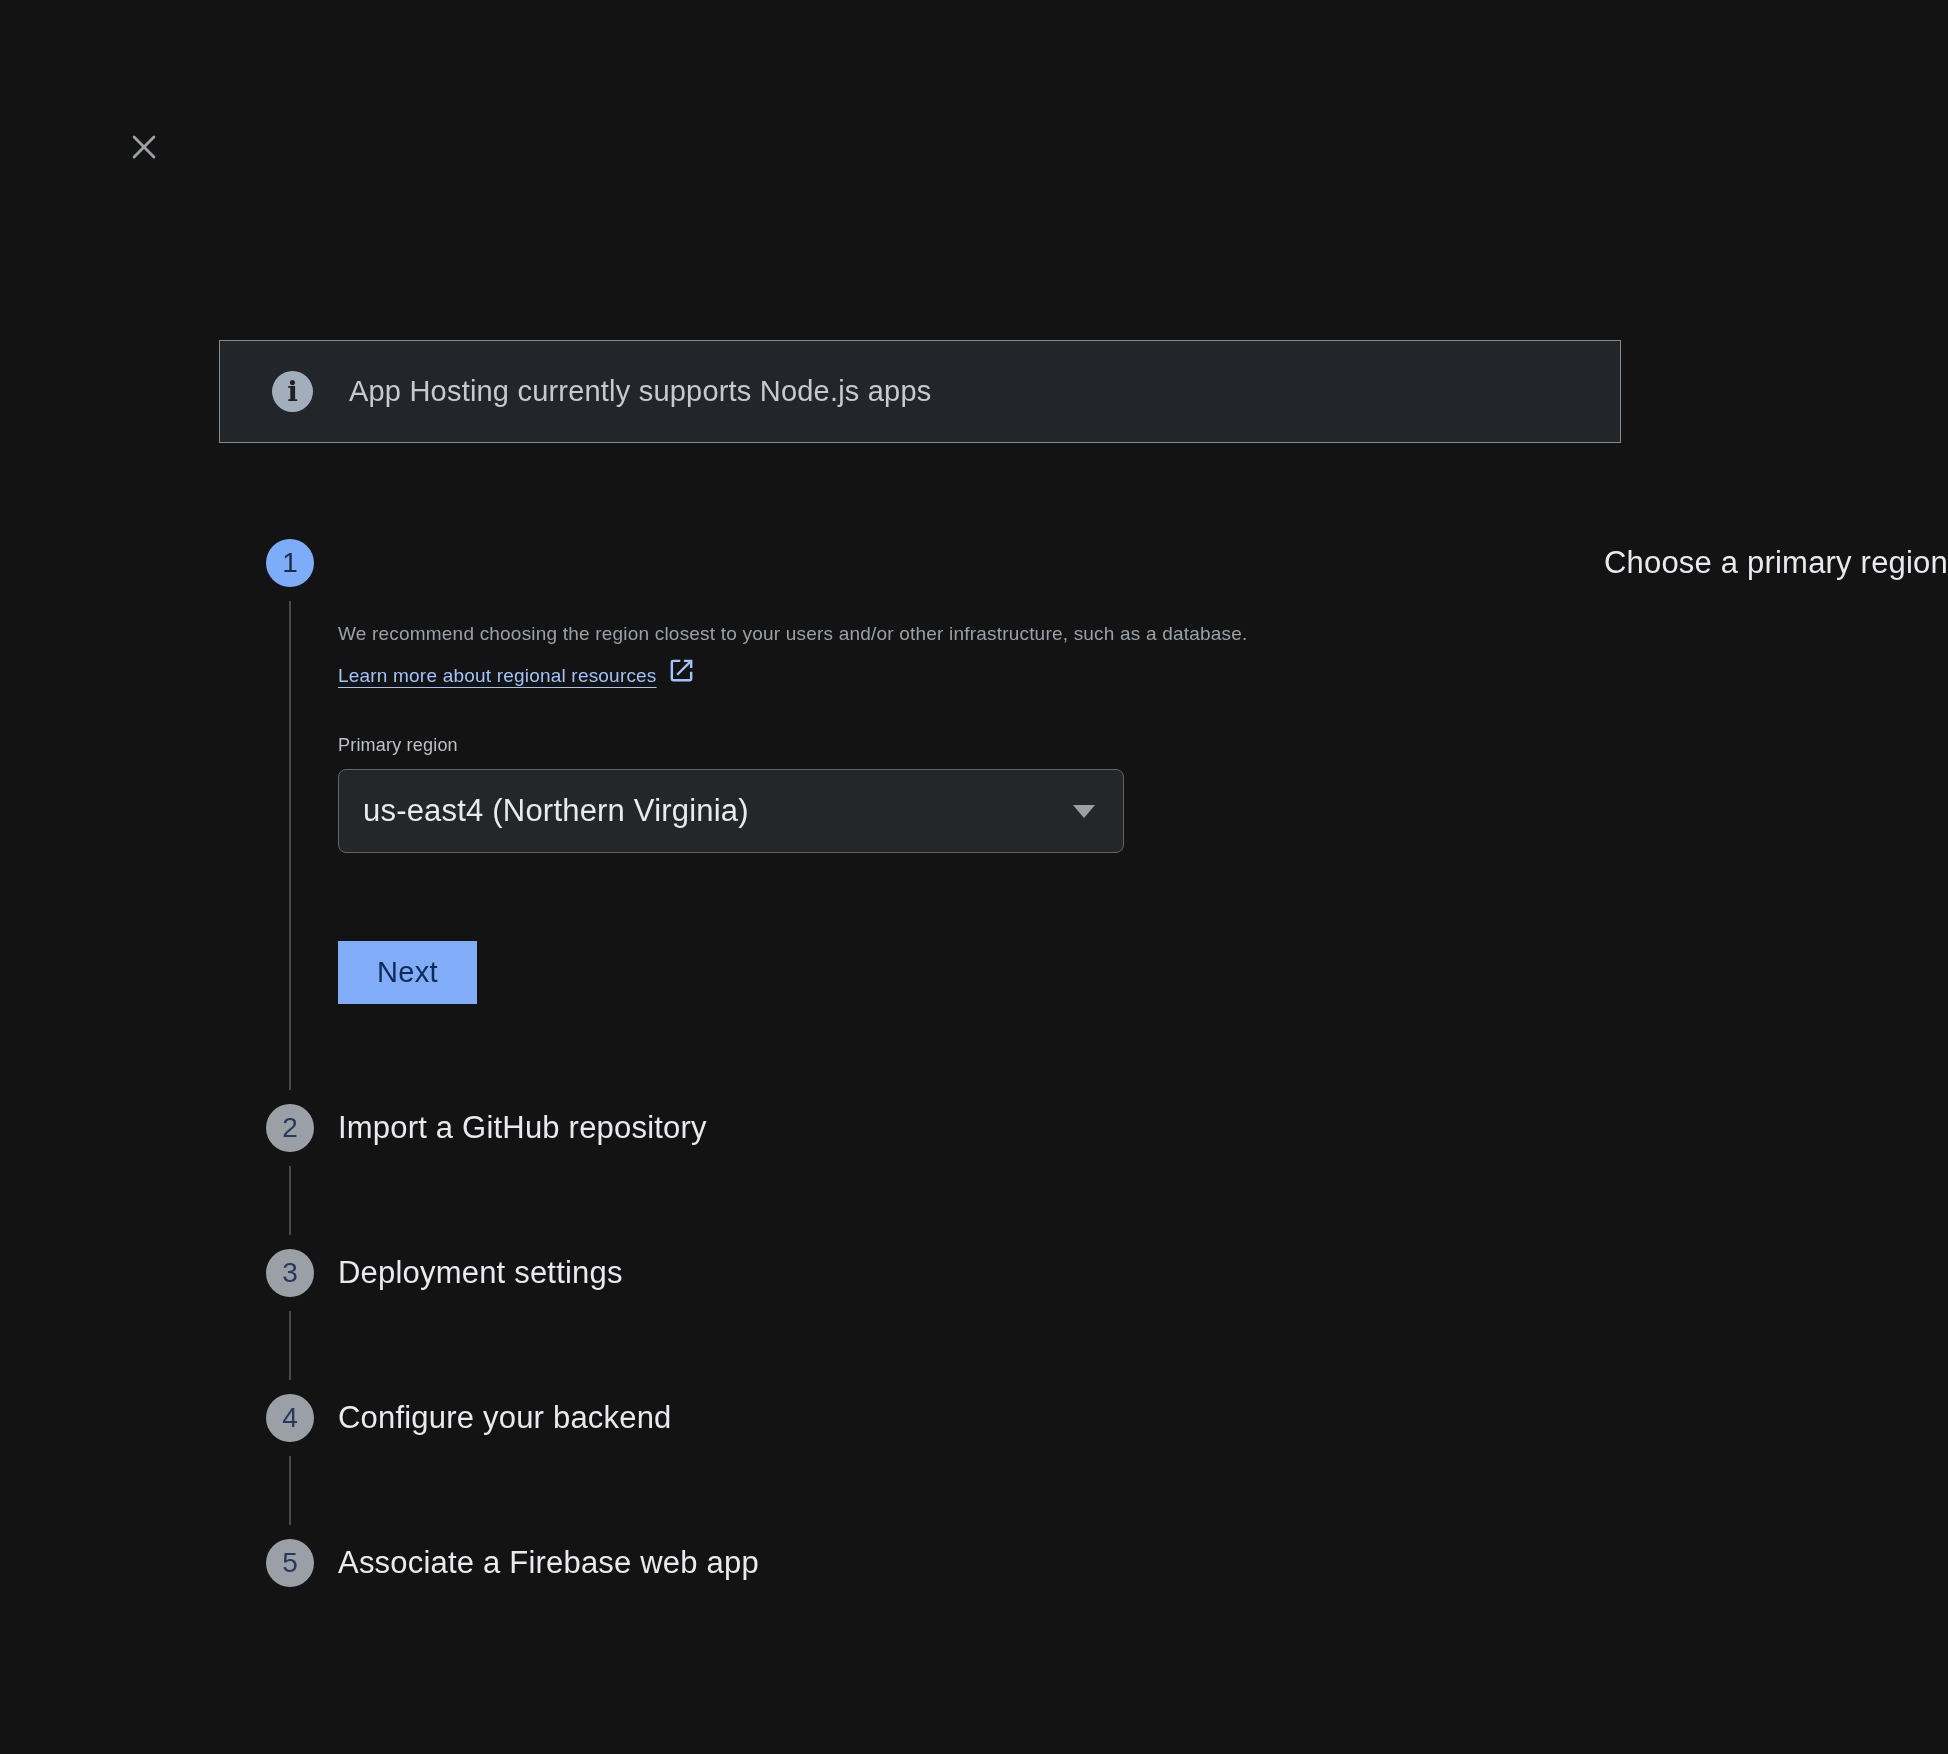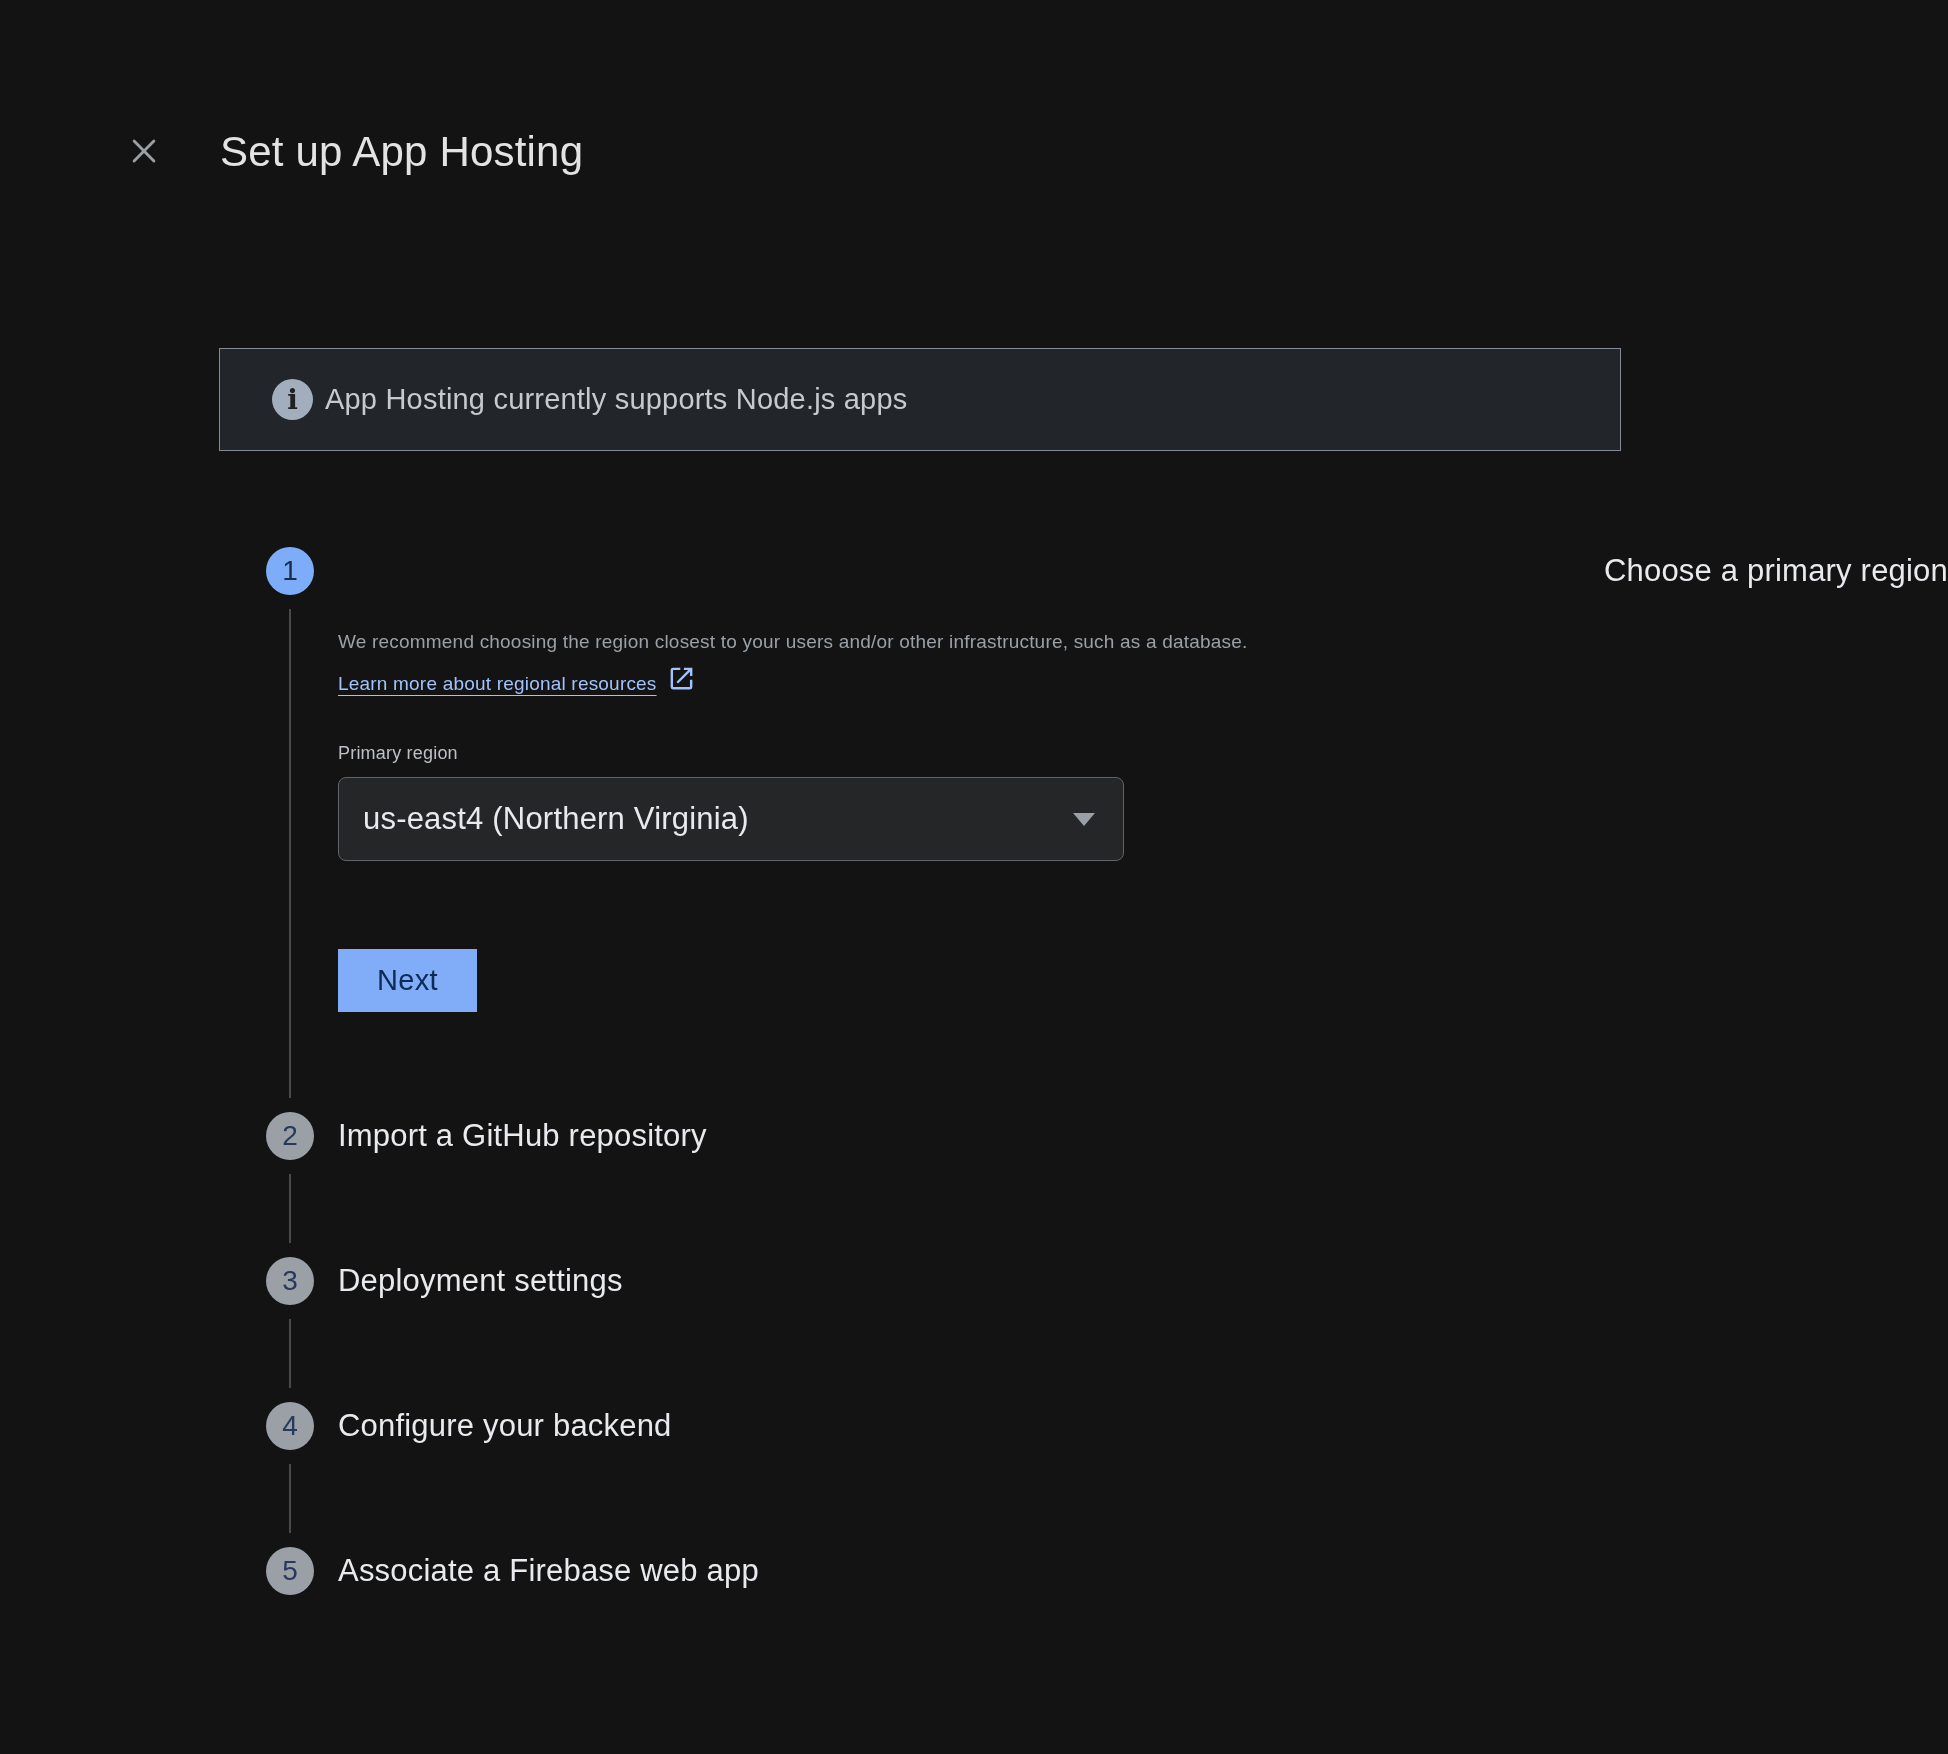--- a/index.html
+++ b/index.html
@@ -44,21 +44,21 @@
   .info-icon {
     width: 41px; height: 41px; border-radius: 50%;
     background: #A3AEBC;
     color: #1F2125;
     font-size: 28px; font-weight: 700;
     display: flex; align-items: center; justify-content: center;
     flex: none;
     font-family: "DejaVu Serif", serif;
   }
   .banner-text {
-    margin-left: 12px;
+    margin-left: 36px;
     font-size: 29px;
     font-weight: 500;
     color: #C6CAD0;
     letter-spacing: 0.2px;
   }
 
   
   .stepper { margin: 96px 0 0 266px; }
   .step { display: flex; }
   .rail {
@@ -155,21 +155,20 @@
 
 <div class="header">
   <button class="close-btn">
     <span>
       <svg viewBox="0 0 24 24" fill="none" stroke="#9AA0A6" stroke-width="2" stroke-linecap="round">
         <line x1="5" y1="5" x2="19" y2="19"></line>
         <line x1="19" y1="5" x2="5" y2="19"></line>
       </svg>
     </span>
   </button>
-  <h1 class="dialog-title">Set up App Hosting</h1>
 </div>
 
 <div class="banner">
   <div class="info-icon">i</div>
   <div class="banner-text">App Hosting currently supports Node.js apps</div>
 </div>
 
 <div class="stepper">
 
   <div class="step">

